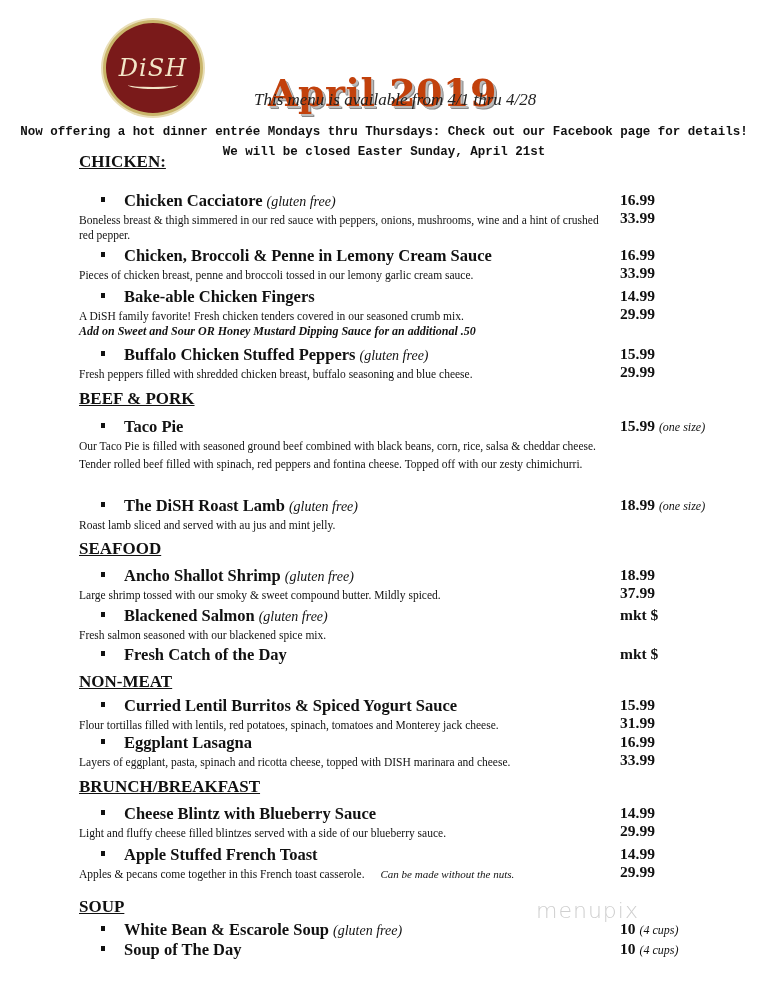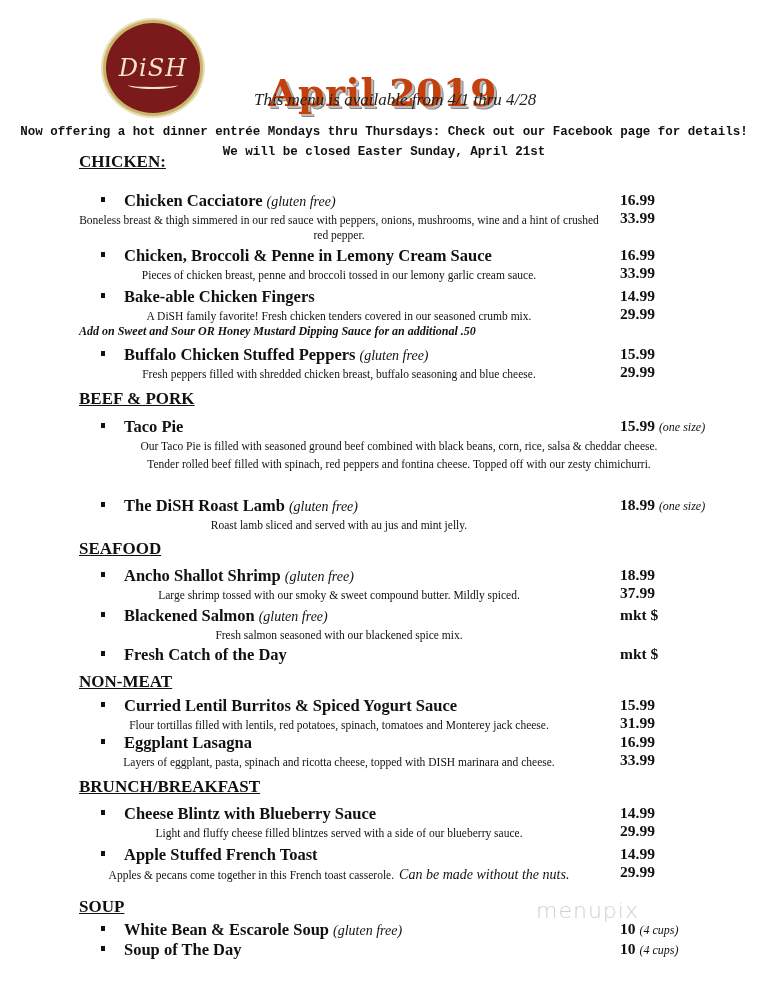--- a/index.html
+++ b/index.html
@@ -12,24 +12,24 @@
   .notice { position:absolute; left:0; width:768px; text-align:center; font-family:Liberation Mono, monospace; font-weight:bold; font-size:12.5px; color:#111; }
   .section { position:absolute; left:79px; font-family:"Liberation Serif", serif; font-weight:bold; font-size:17px; text-decoration:underline; }
   .item { position:absolute; left:79px; width:640px; }
   .item-row { position:relative; height:22px; }
   .bullet { position:absolute; left:22px; top:6px; width:4px; height:5px; background:#111; }
   .name { position:absolute; left:45px; top:0; font-family:"Liberation Serif", serif; font-weight:bold; font-size:16.5px; white-space:nowrap; }
   .tag { font-weight:normal; font-style:italic; font-size:14px; margin-left:4px; }
   .price { position:absolute; left:541px; top:0; font-weight:bold; font-size:15.5px; white-space:nowrap; }
   .price .unit { font-weight:normal; font-style:italic; font-size:12px; margin-left:4px; }
   .desc-row { position:relative; font-size:11.5px; line-height:15px; }
-  .desc { display:block; width:520px;text-align:center; }
+  .desc { display:block; width:520px; }
   .price2 { position:absolute; left:541px; top:-3px; font-weight:bold; font-size:15.5px; }
   .note { font-size:12px; font-weight:bold; font-style:italic; line-height:15px; }
-  .inline-note { font-style:italic; font-size:14px; margin-left:5px; }
+  .inline-note { font-style:italic; font-size:11px; margin-left:16px; }
   .watermark { position:absolute; left:536px; top:898px; font-family:"DejaVu Sans", sans-serif; font-size:22px; color:#cfcfcf; letter-spacing:1px; font-weight:300; }
 </style>
 </head>
 <body>
 
 <div class="logo">
   <span class="logo-text">DiSH</span>
   <span class="logo-swash"></span>
 </div>
 

